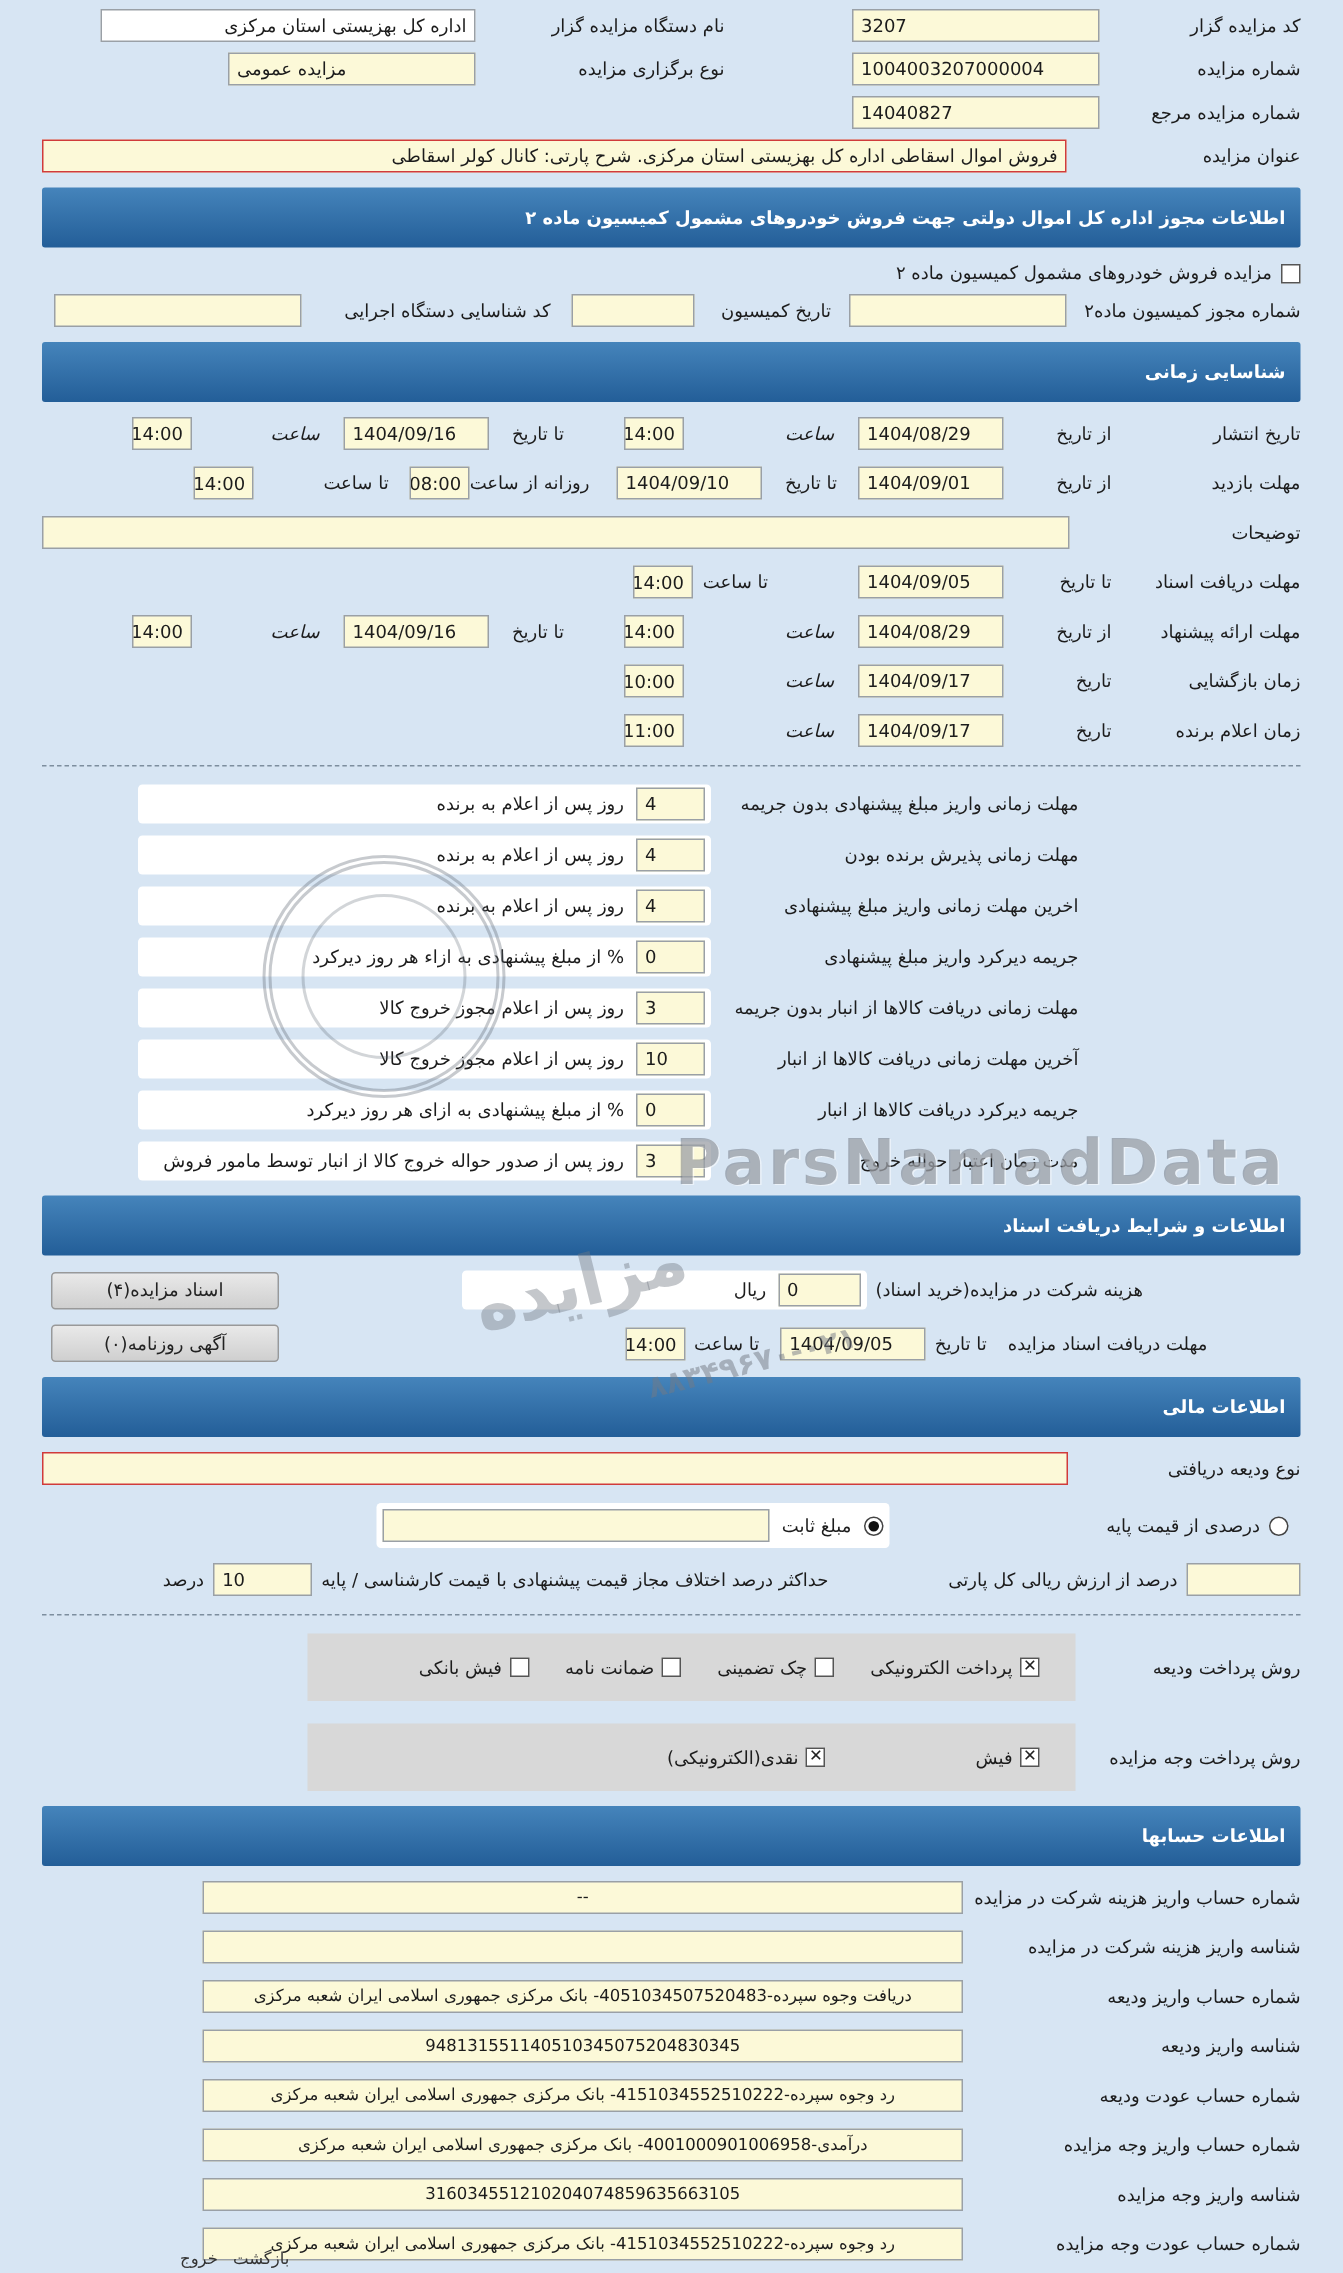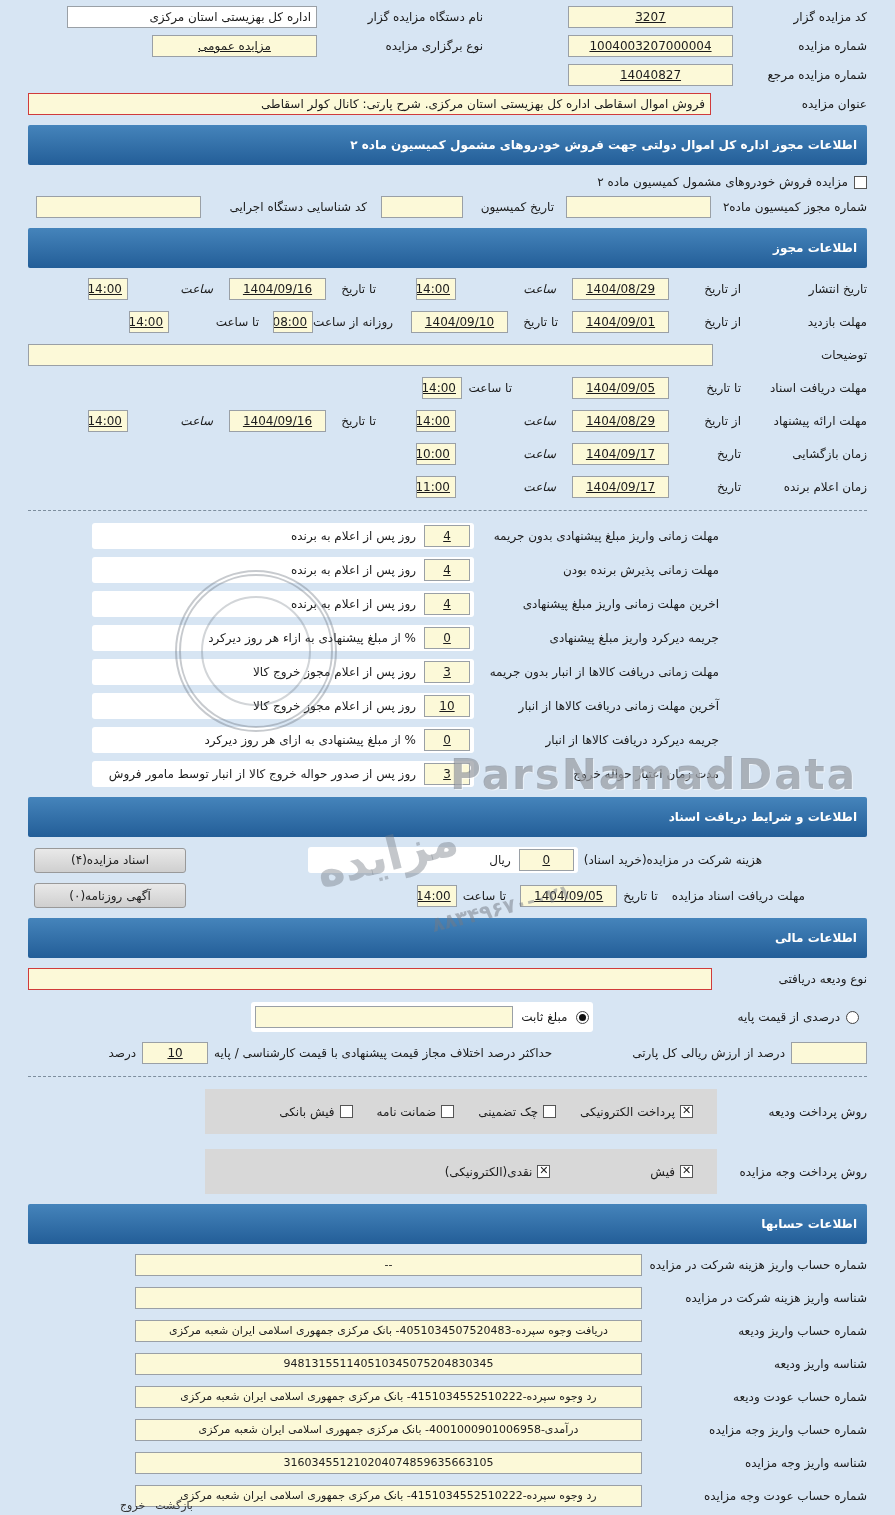--- a/index.html
+++ b/index.html
@@ -22,21 +22,21 @@
     border: 1px solid #9aa0a6;
     height: 22px;
     line-height: 20px;
     font-size: 12px;
     padding: 0 5px;
     overflow: hidden;
     white-space: nowrap;
   }
   .inp.white { background: #ffffff; }
   .inp.red { border: 1px solid #d03b3b; }
-  .center { text-align: center; text-decoration: underline; }
+  .center { text-align: left; }
   .flex1 { flex: 1; }
   .gap6 { margin-right: 6px; }
 
   .w50 { width: 40px; }  .w46 { width: 46px; }  .w55 { width: 55px; }
   .w65 { width: 66px; }  .w75 { width: 76px; }  .w82 { width: 82px; }
   .w97 { width: 97px; }  .w145 { width: 145px; } .w165 { width: 165px; }
   .w250 { width: 250px; } .w258 { width: 258px; }
 
   .lblcol { width: 128px; }
   .midlbl { width: 160px; margin-right: 85px; }
@@ -200,21 +200,21 @@
 
   <div class="frow">
     <span class="lbl" style="width:150px">شماره مجوز کمیسیون ماده۲</span>
     <div class="inp w145 gap6"></div>
     <span class="lbl" style="width:85px;margin-right:12px">تاریخ کمیسیون</span>
     <div class="inp w82 gap6"></div>
     <span class="lbl" style="width:160px;margin-right:14px">کد شناسایی دستگاه اجرایی</span>
     <div class="inp w165 gap6"></div>
   </div>
 
-  <div class="sec-hdr">اطلاعات مجوز</div>
+  <div class="sec-hdr">شناسایی زمانی</div>
 
   <div class="frow" style="margin-bottom:11px">
     <span class="lbl c1">تاریخ انتشار</span>
     <span class="lbl sub72">از تاریخ</span>
     <div class="inp w97 center">1404/08/29</div>
     <span class="lbl sub45">ساعت</span>
     <div class="inp w50 center mr55">14:00</div>
     <span class="lbl sub48 mr40">تا تاریخ</span>
     <div class="inp w97 center">1404/09/16</div>
     <span class="lbl sub45">ساعت</span>

